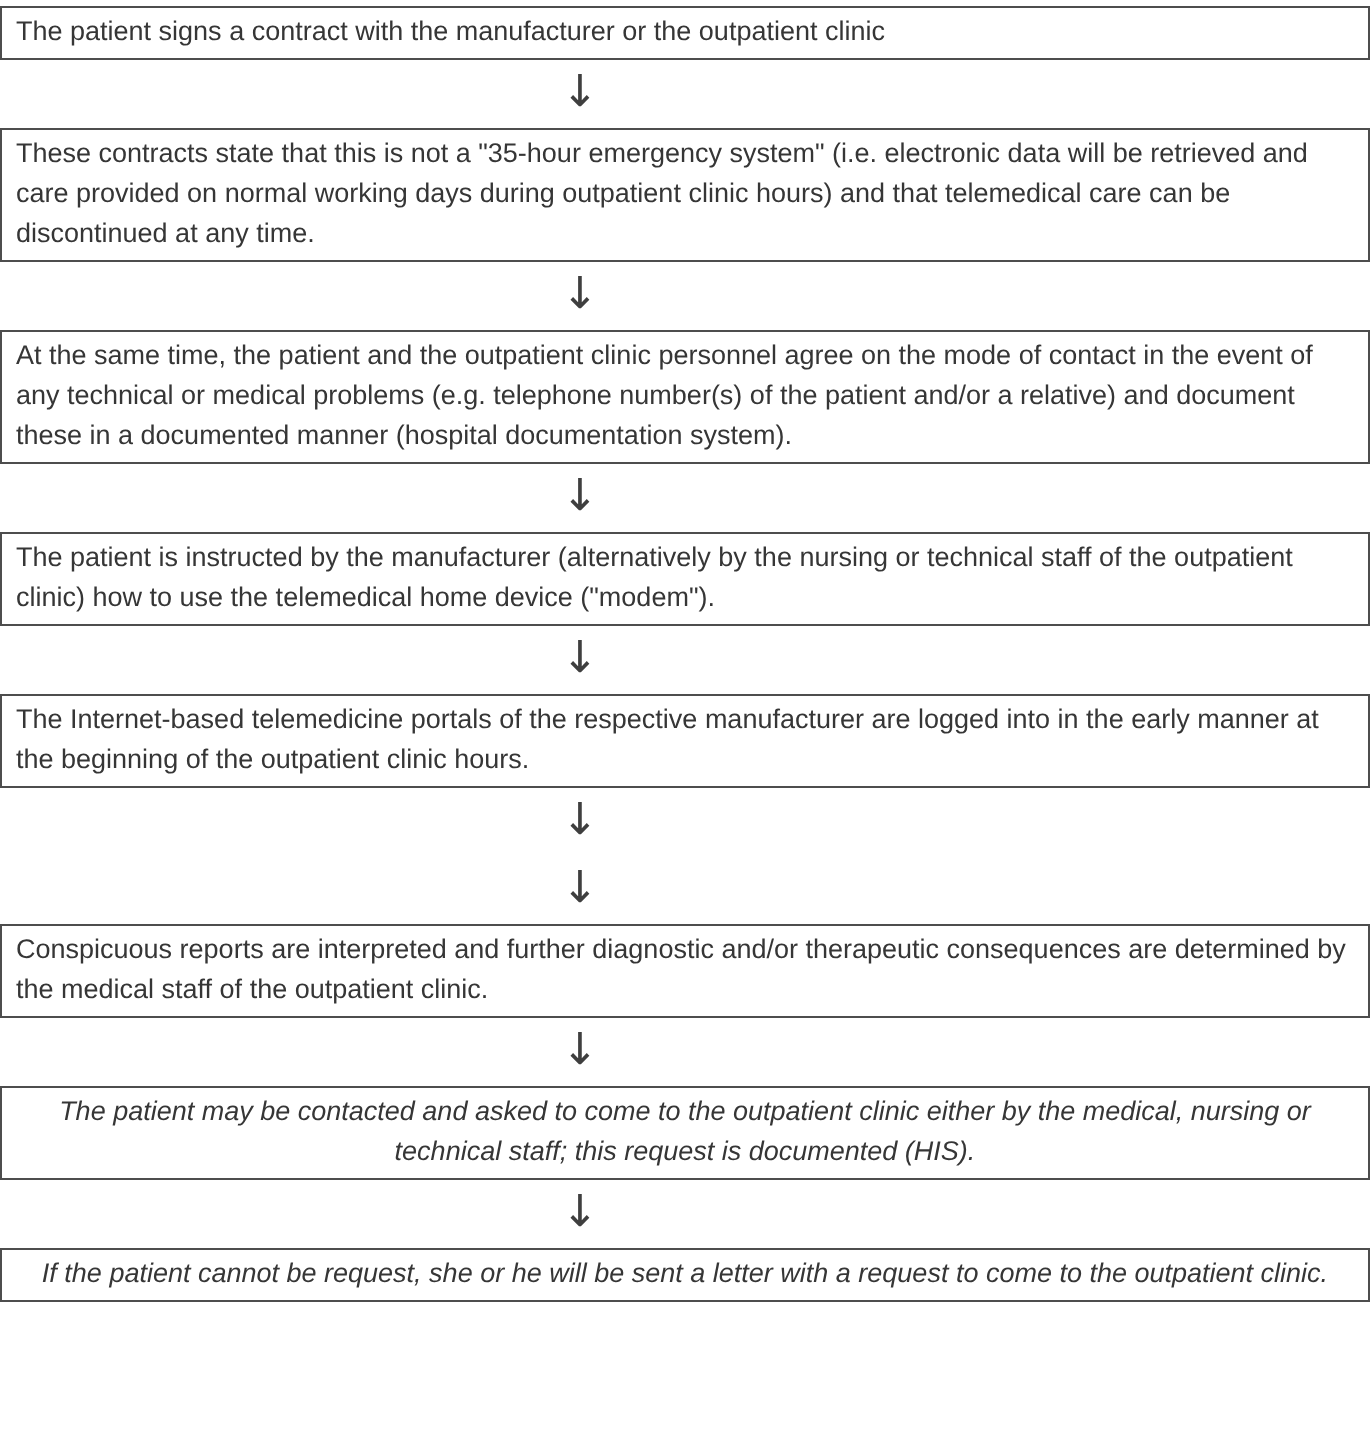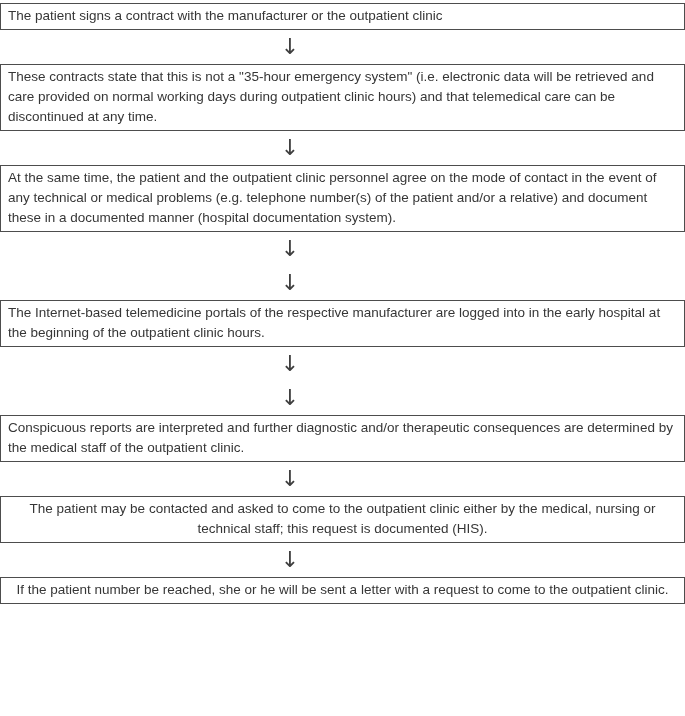--- a/index.html
+++ b/index.html
@@ -23,20 +23,21 @@
     border: 1px solid #4d4d4d;
     background: #ffffff;
     color: #363636;
     font-size: 13.5px;
     line-height: 20px;
     padding: 2px 7px 3px 7px;
     text-align: left;
   }
   .flow-box.center {
     text-align: center;
+    font-style: italic;
   }
   .flow-arrow {
     height: 34px;
     display: flex;
     align-items: center;
     justify-content: center;
     color: #3f3f3f;
     font-size: 22px;
     line-height: 1;
     font-family: "DejaVu Sans", sans-serif;
@@ -53,33 +54,34 @@
   <div class="flow-arrow">↓</div>
 
   <div class="flow-box">These contracts state that this is not a "35-hour emergency system" (i.e. electronic data will be retrieved and care provided on normal working days during outpatient clinic hours) and that telemedical care can be discontinued at any time.</div>
 
   <div class="flow-arrow">↓</div>
 
   <div class="flow-box">At the same time, the patient and the outpatient clinic personnel agree on the mode of contact in the event of any technical or medical problems (e.g. telephone number(s) of the patient and/or a relative) and document these in a documented manner (hospital documentation system).</div>
 
   <div class="flow-arrow">↓</div>
 
+  <div class="flow-box">The patient is instructed by the manufacturer (alternatively by the nursing or technical staff of the outpatient clinic) how to use the telemedical home device ("modem").</div>
 
   <div class="flow-arrow">↓</div>
 
-  <div class="flow-box">The Internet-based telemedicine portals of the respective manufacturer are logged into in the early hospital at the beginning of the outpatient clinic hours.</div>
+  <div class="flow-box">The Internet-based telemedicine portals of the respective manufacturer are logged into in the early manner at the beginning of the outpatient clinic hours.</div>
 
   <div class="flow-arrow">↓</div>
 
 
   <div class="flow-arrow">↓</div>
 
   <div class="flow-box">Conspicuous reports are interpreted and further diagnostic and/or therapeutic consequences are determined by the medical staff of the outpatient clinic.</div>
 
   <div class="flow-arrow">↓</div>
 
   <div class="flow-box center">The patient may be contacted and asked to come to the outpatient clinic either by the medical, nursing or technical staff; this request is documented (HIS).</div>
 
   <div class="flow-arrow">↓</div>
 
-  <div class="flow-box center">If the patient number be reached, she or he will be sent a letter with a request to come to the outpatient clinic.</div>
+  <div class="flow-box center">If the patient cannot be request, she or he will be sent a letter with a request to come to the outpatient clinic.</div>
 
 </div>
 
 </body></html>

